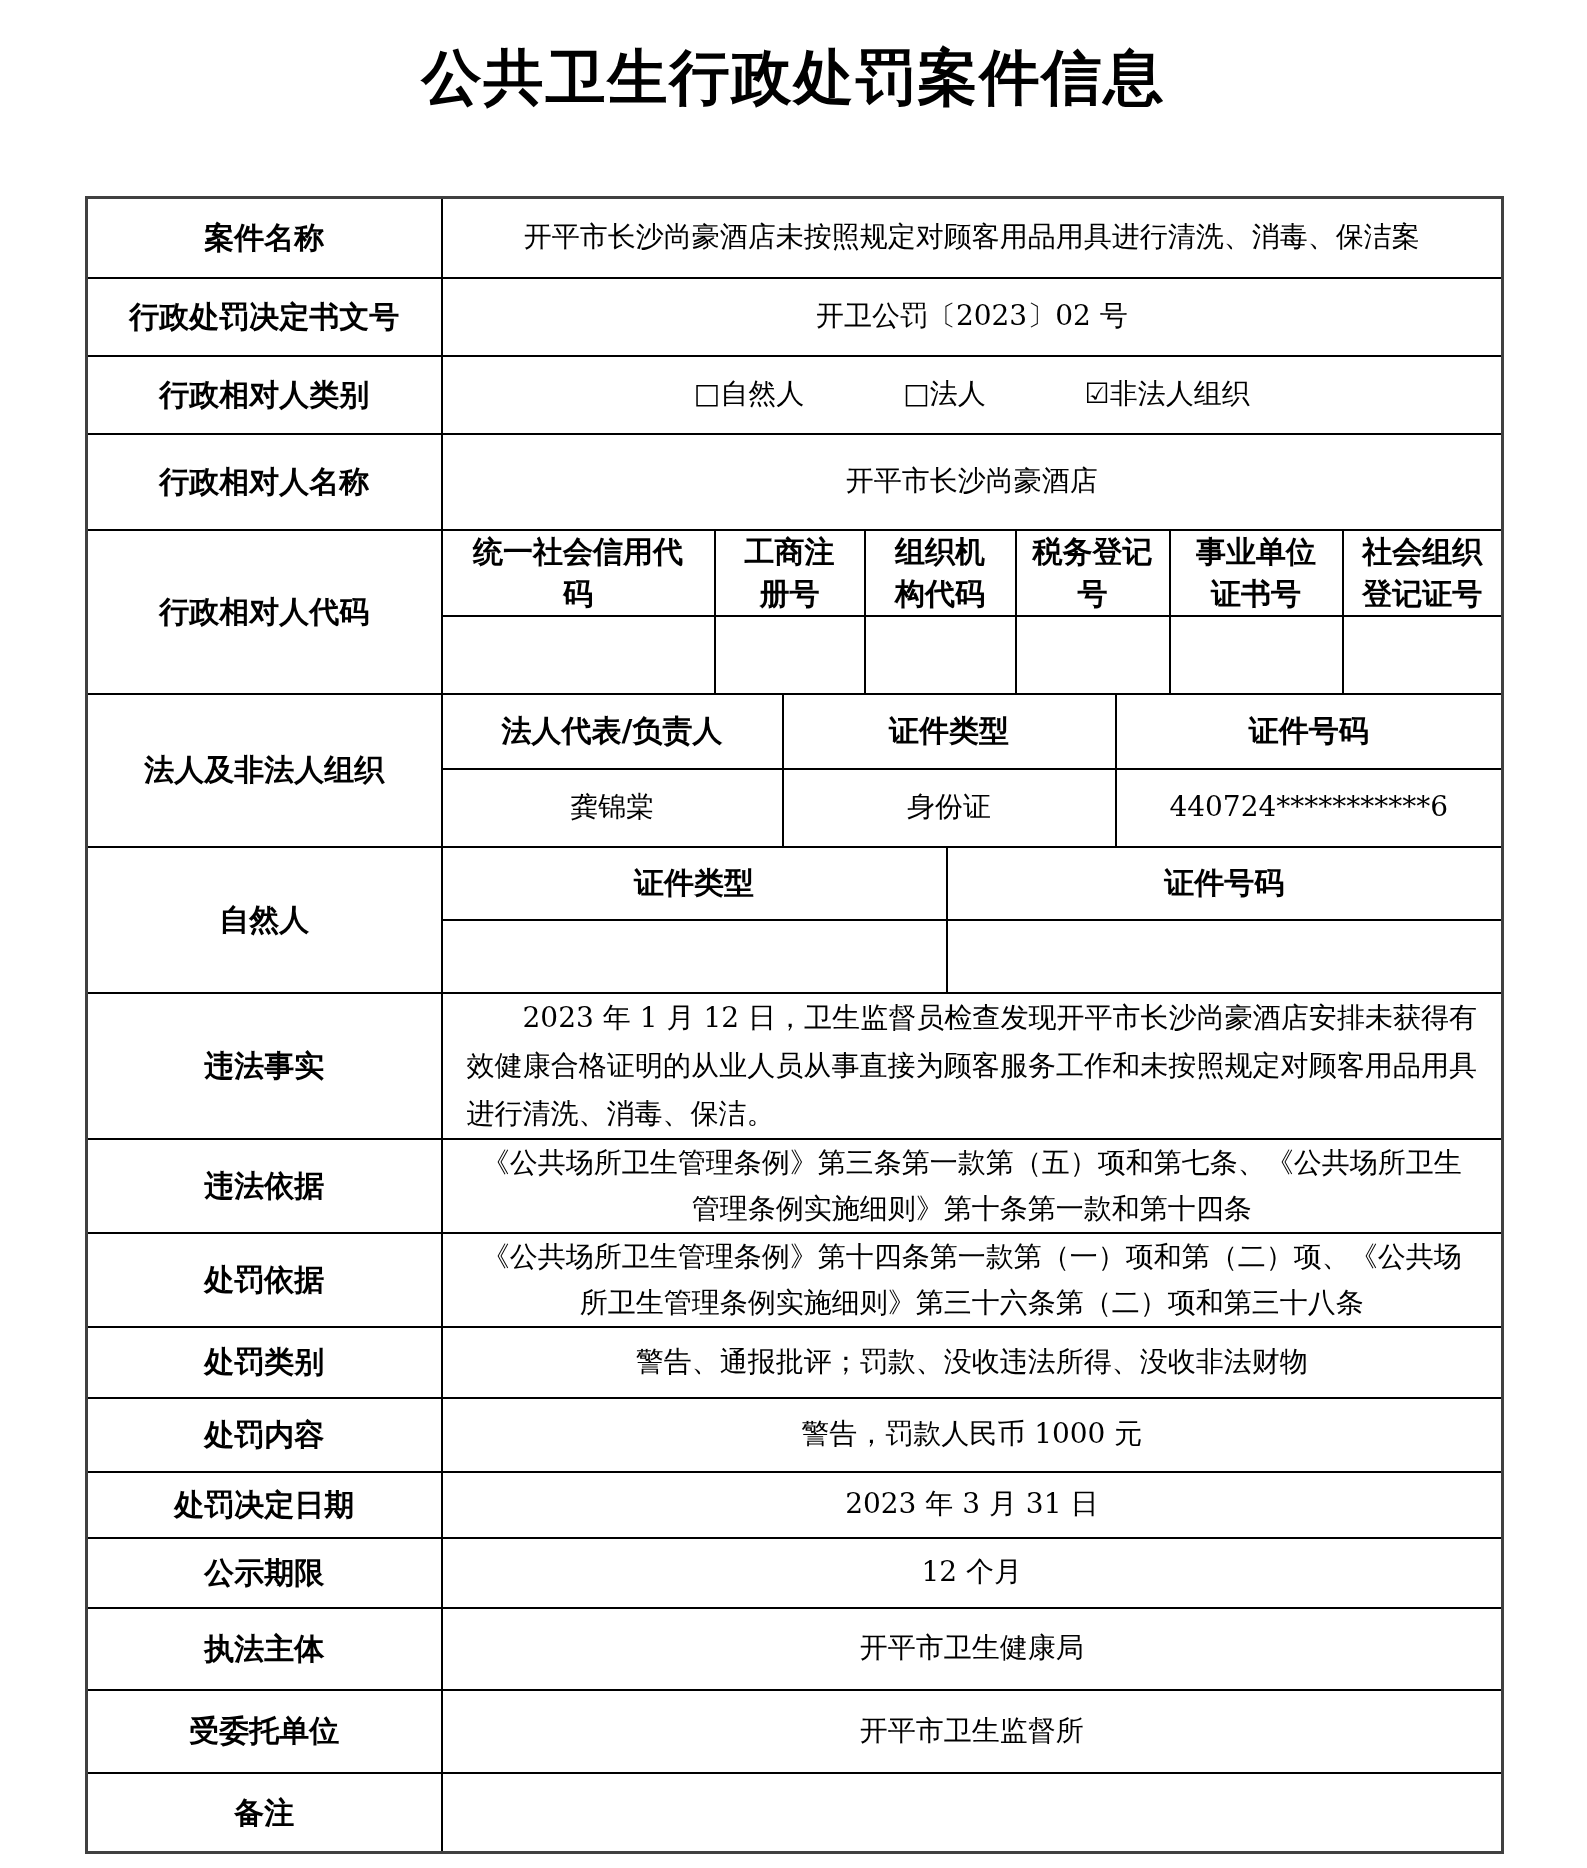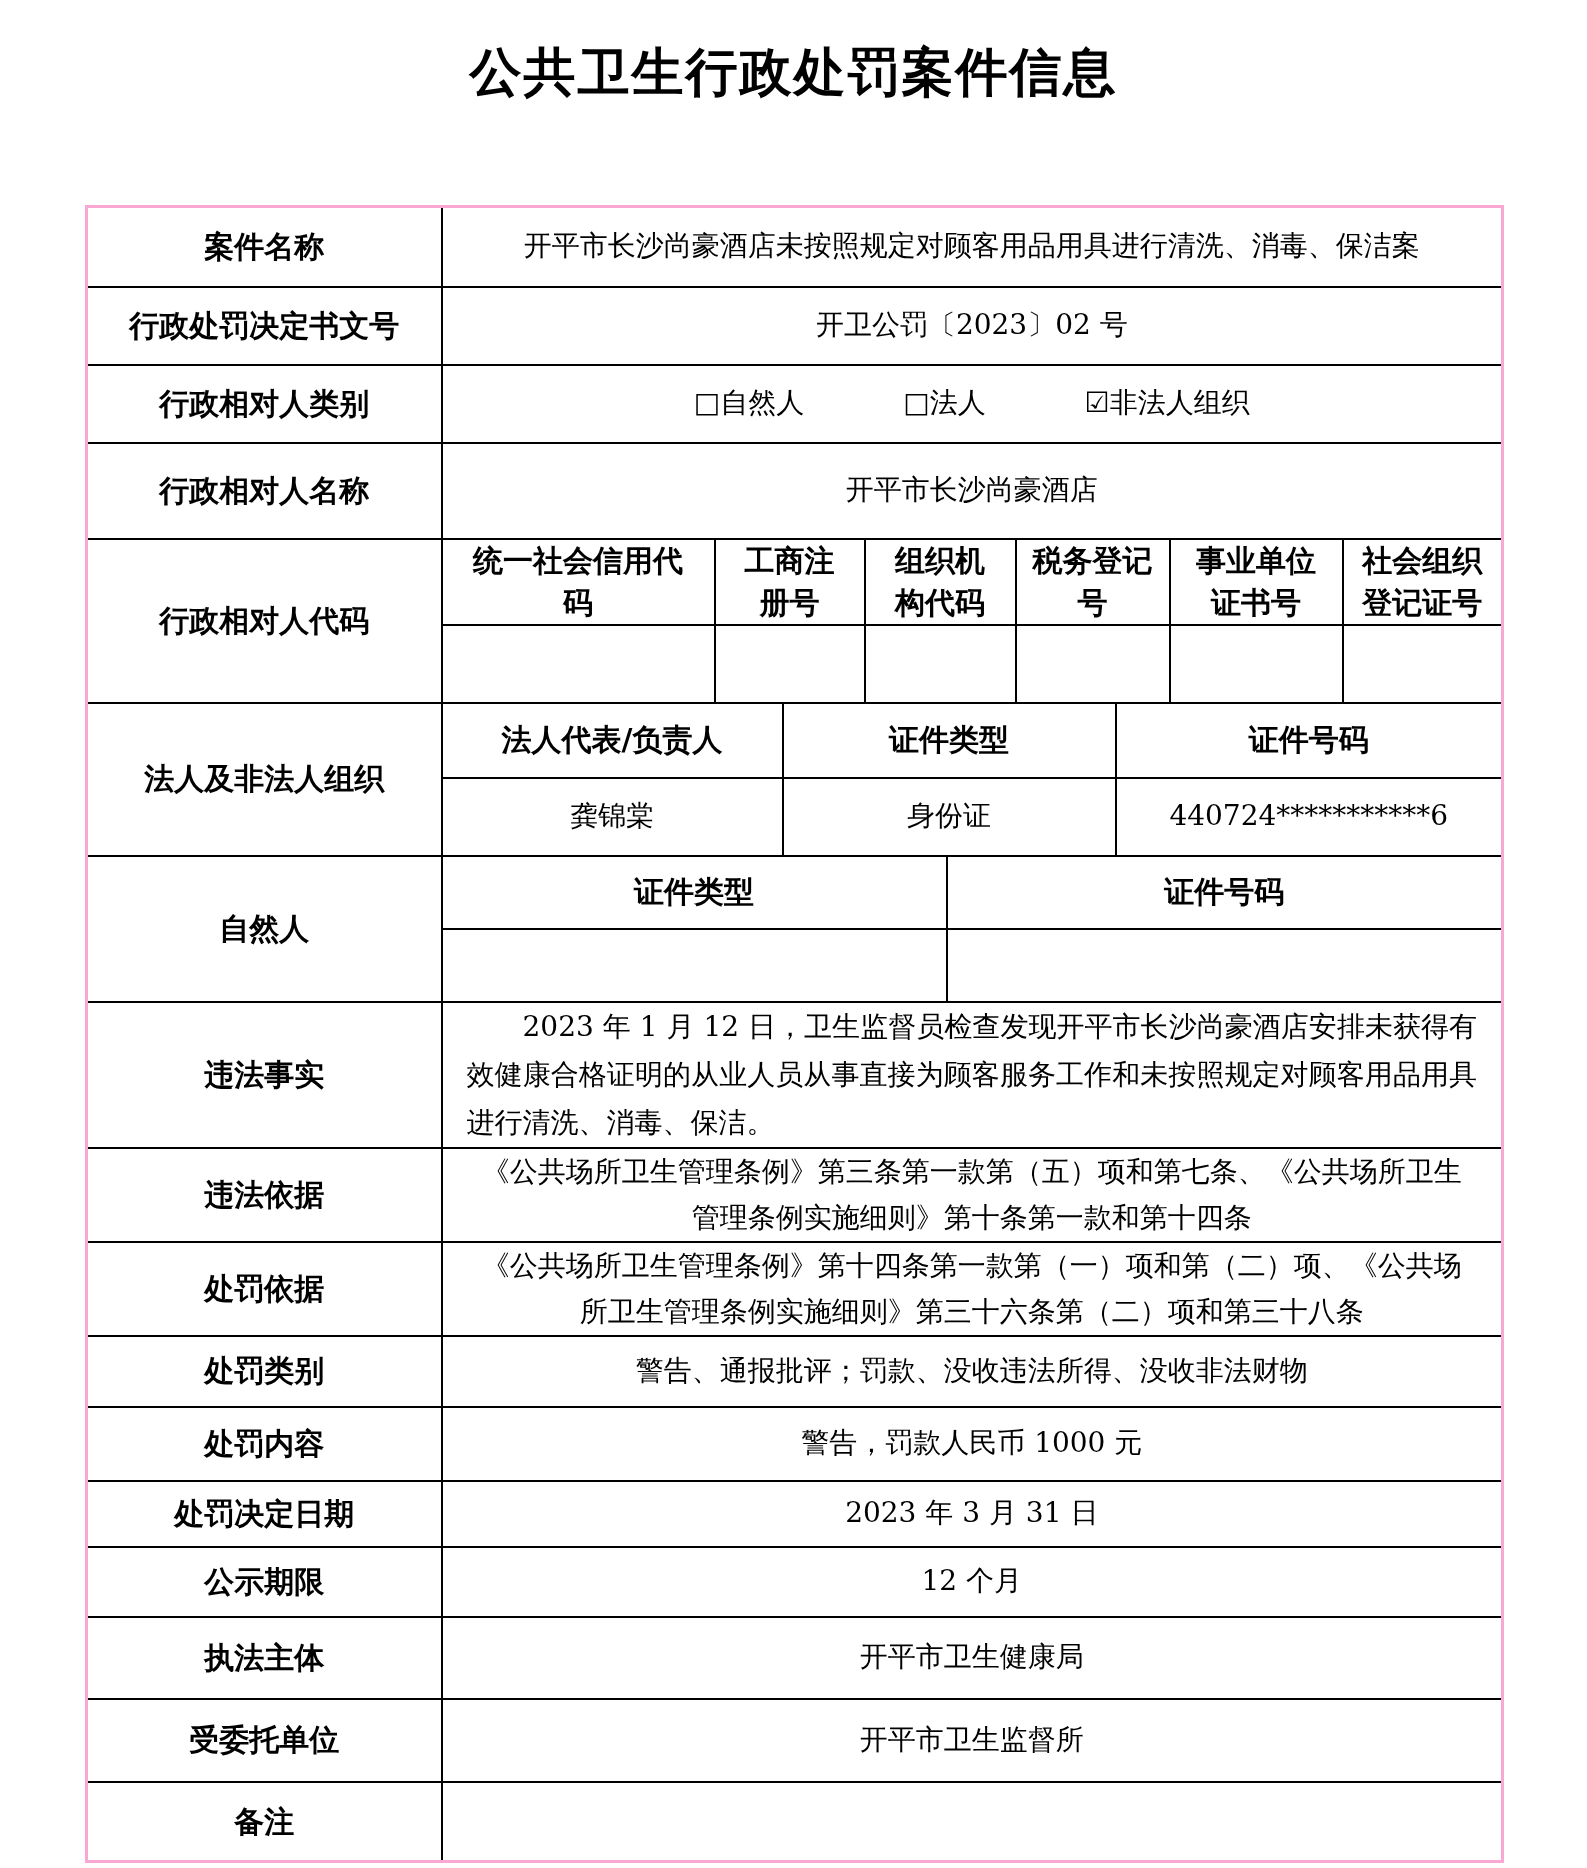--- a/index.html
+++ b/index.html
@@ -19,33 +19,33 @@
     height: 1868px;
     background: #ffffff;
   }
   .doc-title {
     position: absolute;
     top: 38px;
     left: 0;
     width: 100%;
     margin: 0;
     text-align: center;
-    font-size: 52px;
+    font-size: 60px;
     font-weight: bold;
     letter-spacing: 2px;
     font-family: "DejaVu Serif", "Liberation Serif", serif;
   }
   table.info-table {
     position: absolute;
     left: 85px;
-    top: 205px;
+    top: 196px;
     width: 1417px;
     border-collapse: collapse;
     table-layout: fixed;
-    border: 3px solid #f9a8d4;
+    border: 3px solid #404040;
   }
   td {
     border: 2px solid #000000;
     text-align: center;
     vertical-align: middle;
     font-size: 28px;
     line-height: 1.45;
     padding: 0 0;
     overflow: hidden;
     word-break: break-all;

